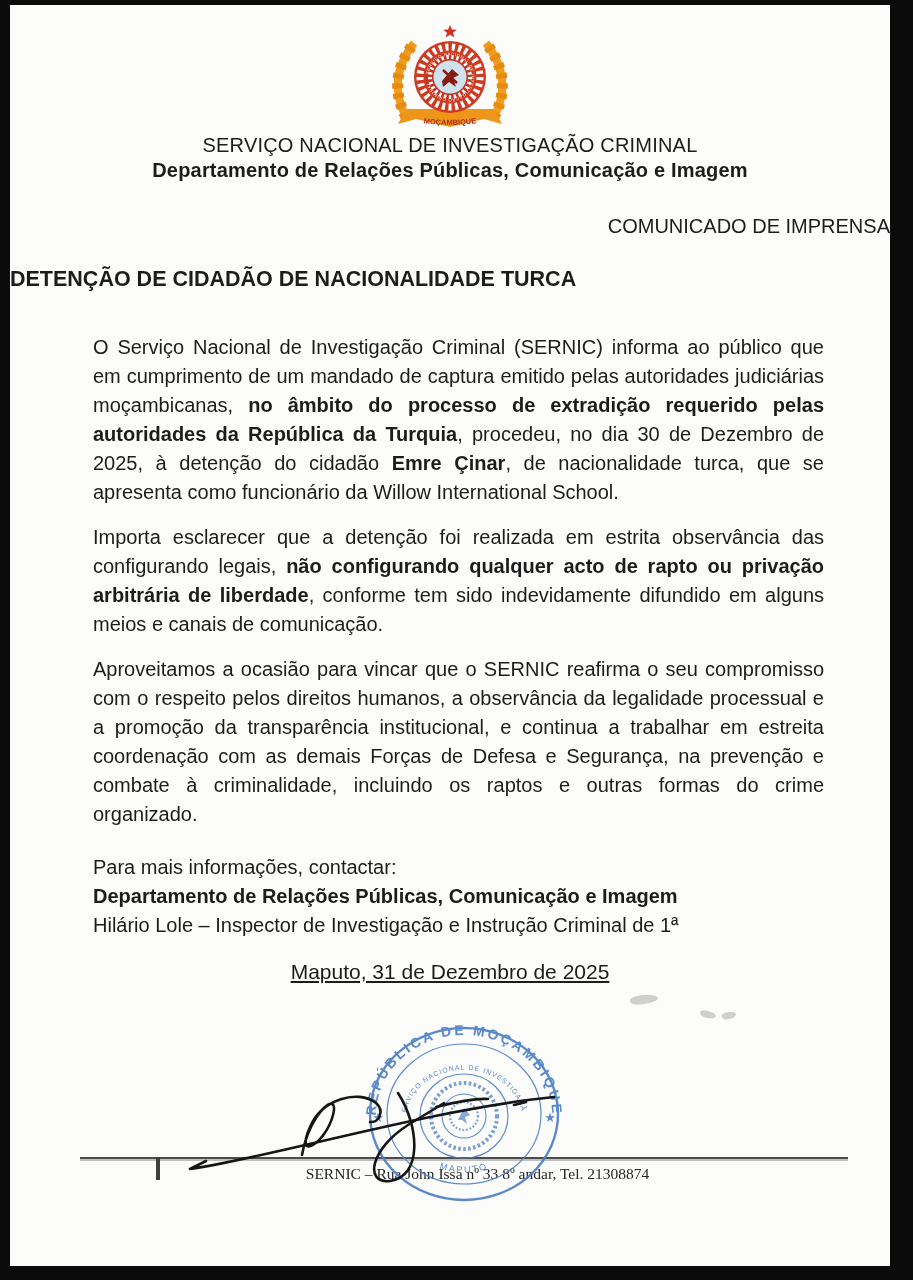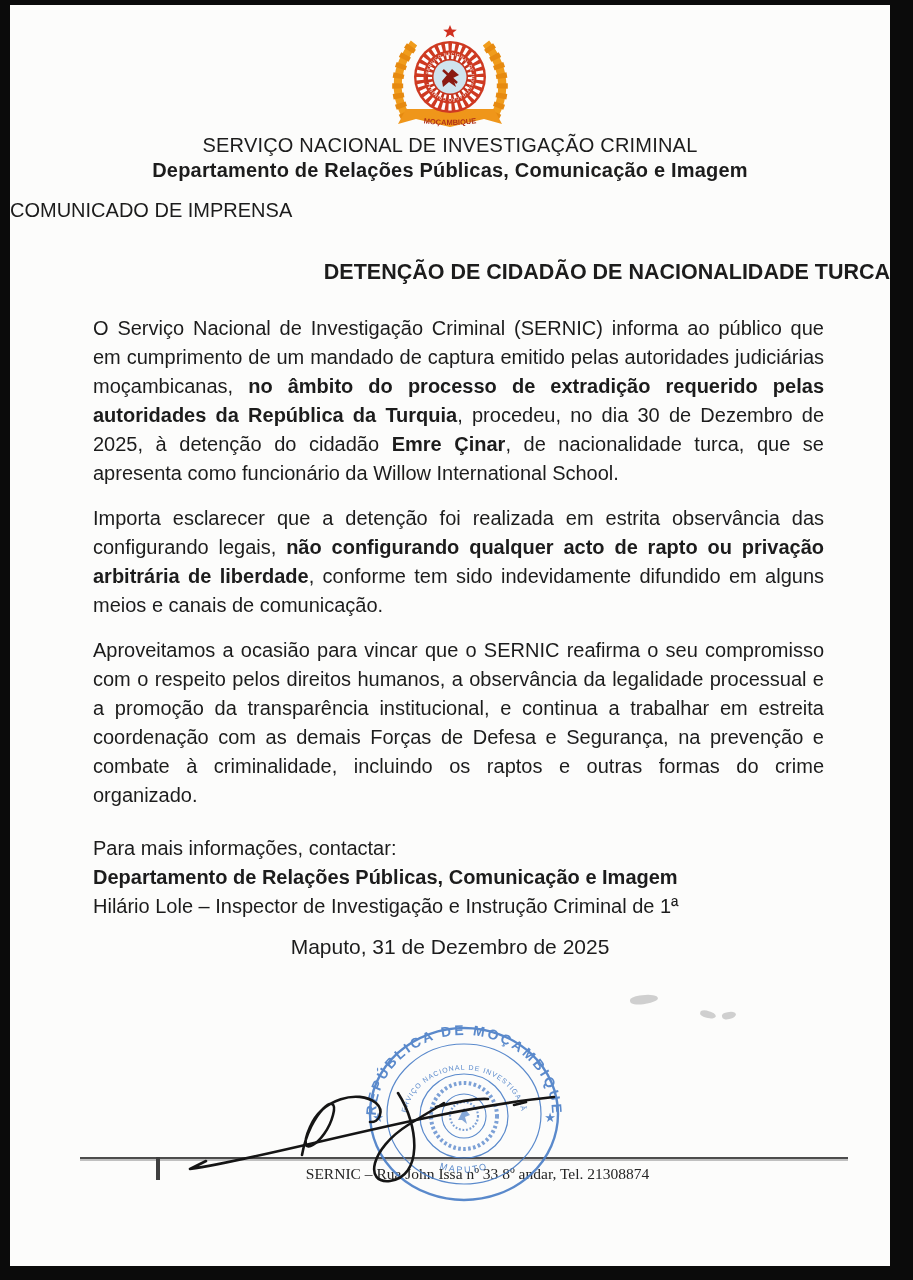--- a/index.html
+++ b/index.html
@@ -21,52 +21,53 @@
     width: 156px; height: 108px;
   }
   .org-line {
     text-align: center;
     font-size: 20px;
     line-height: 25px;
     letter-spacing: 0.2px;
   }
   .org-line.bold { font-weight: bold; }
   .doc-type {
-    margin-top: 15px;
+    margin-top: 31px;
+    text-align: right;
+    font-size: 20px;
+    line-height: 25px;
+  }
+  .doc-title {
+    margin-top: 27px;
     text-align: left;
-    font-size: 20px;
-    line-height: 25px;
-  }
-  .doc-title {
-    margin-top: 36px;
-    text-align: right;
     font-size: 21.5px;
     font-weight: bold;
     line-height: 27px;
   }
   .body-text {
     margin: 16px 66px 0 83px;
     text-align: justify;
     font-size: 20px;
     line-height: 29px;
   }
-  .body-text.first { margin-top: 28px; }
+  .body-text.first { margin-top: 40px; }
   .body-text .b { font-weight: bold; }
   .contact-block {
     margin: 24px 66px 0 83px;
     font-size: 20px;
     line-height: 29px;
   }
   .contact-line.bold { font-weight: bold; }
   .dateline {
     position: relative;
     z-index: 3;
-    margin-top: 14px;
+    margin-top: 20px;
     text-align: center;
     font-size: 21px;
+    text-decoration: underline;
   }
   .stamp-wrap {
     position: absolute;
     left: 352px; top: 1018px;
     width: 205px; height: 182px;
     z-index: 2;
     opacity: 0.92;
   }
   .signature-wrap {
     position: absolute;

